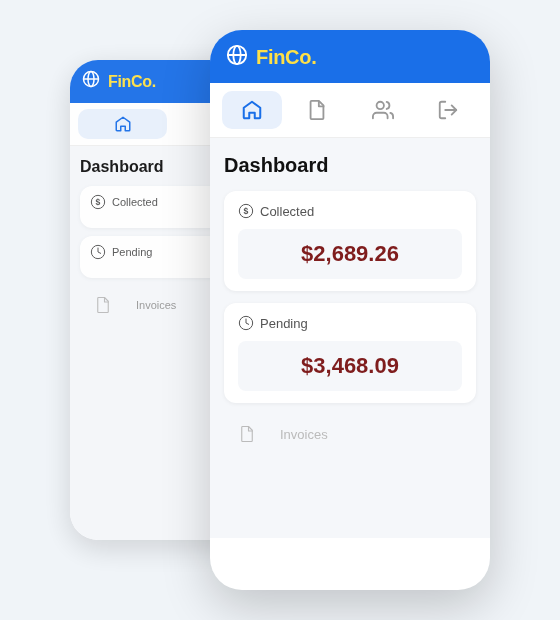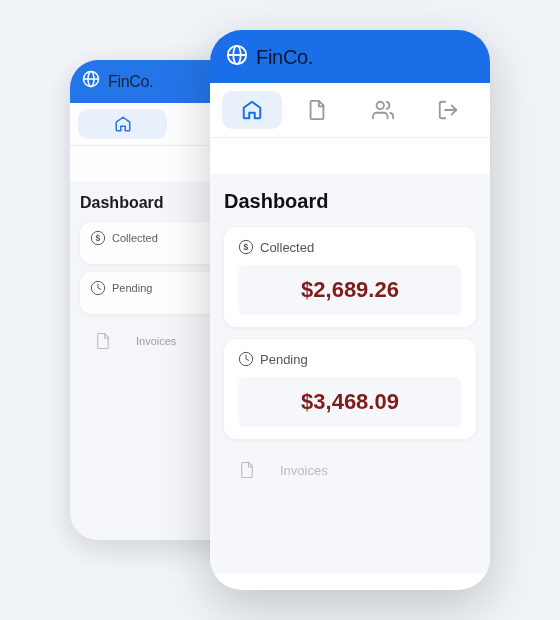--- a/index.html
+++ b/index.html
@@ -57,23 +57,23 @@
       padding: 14px 16px 12px;
       display: flex;
       align-items: center;
       gap: 8px;
     }
     .phone-header .logo-icon {
       color: #fff;
       font-size: 18px;
     }
     .phone-header .app-name {
-      color: #0f172a;
+      color: #fde047;
       font-size: 20px;
-      font-weight: 400;
+      font-weight: 700;
       letter-spacing: -0.3px;
     }
 
     
     .phone-nav {
       background: #fff;
       display: flex;
       padding: 8px 12px;
       gap: 6px;
       border-bottom: 1px solid #eee;
@@ -103,21 +103,20 @@
     .nav-tab:not(.active) svg rect,
     .nav-tab:not(.active) svg polyline {
       stroke: #999;
     }
 
     
     .phone-content {
       padding: 16px 14px;
       background: #f5f7fa;
       min-height: 400px;
-      margin-top: 36px;
     }
     .page-title {
       font-size: 20px;
       font-weight: 700;
       color: #111;
       margin-bottom: 14px;
     }
 
     
     .card {

